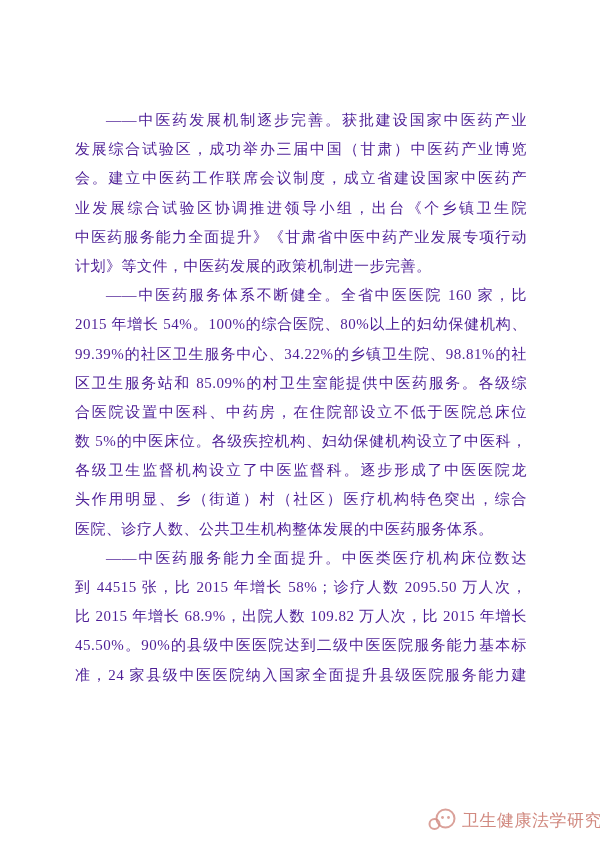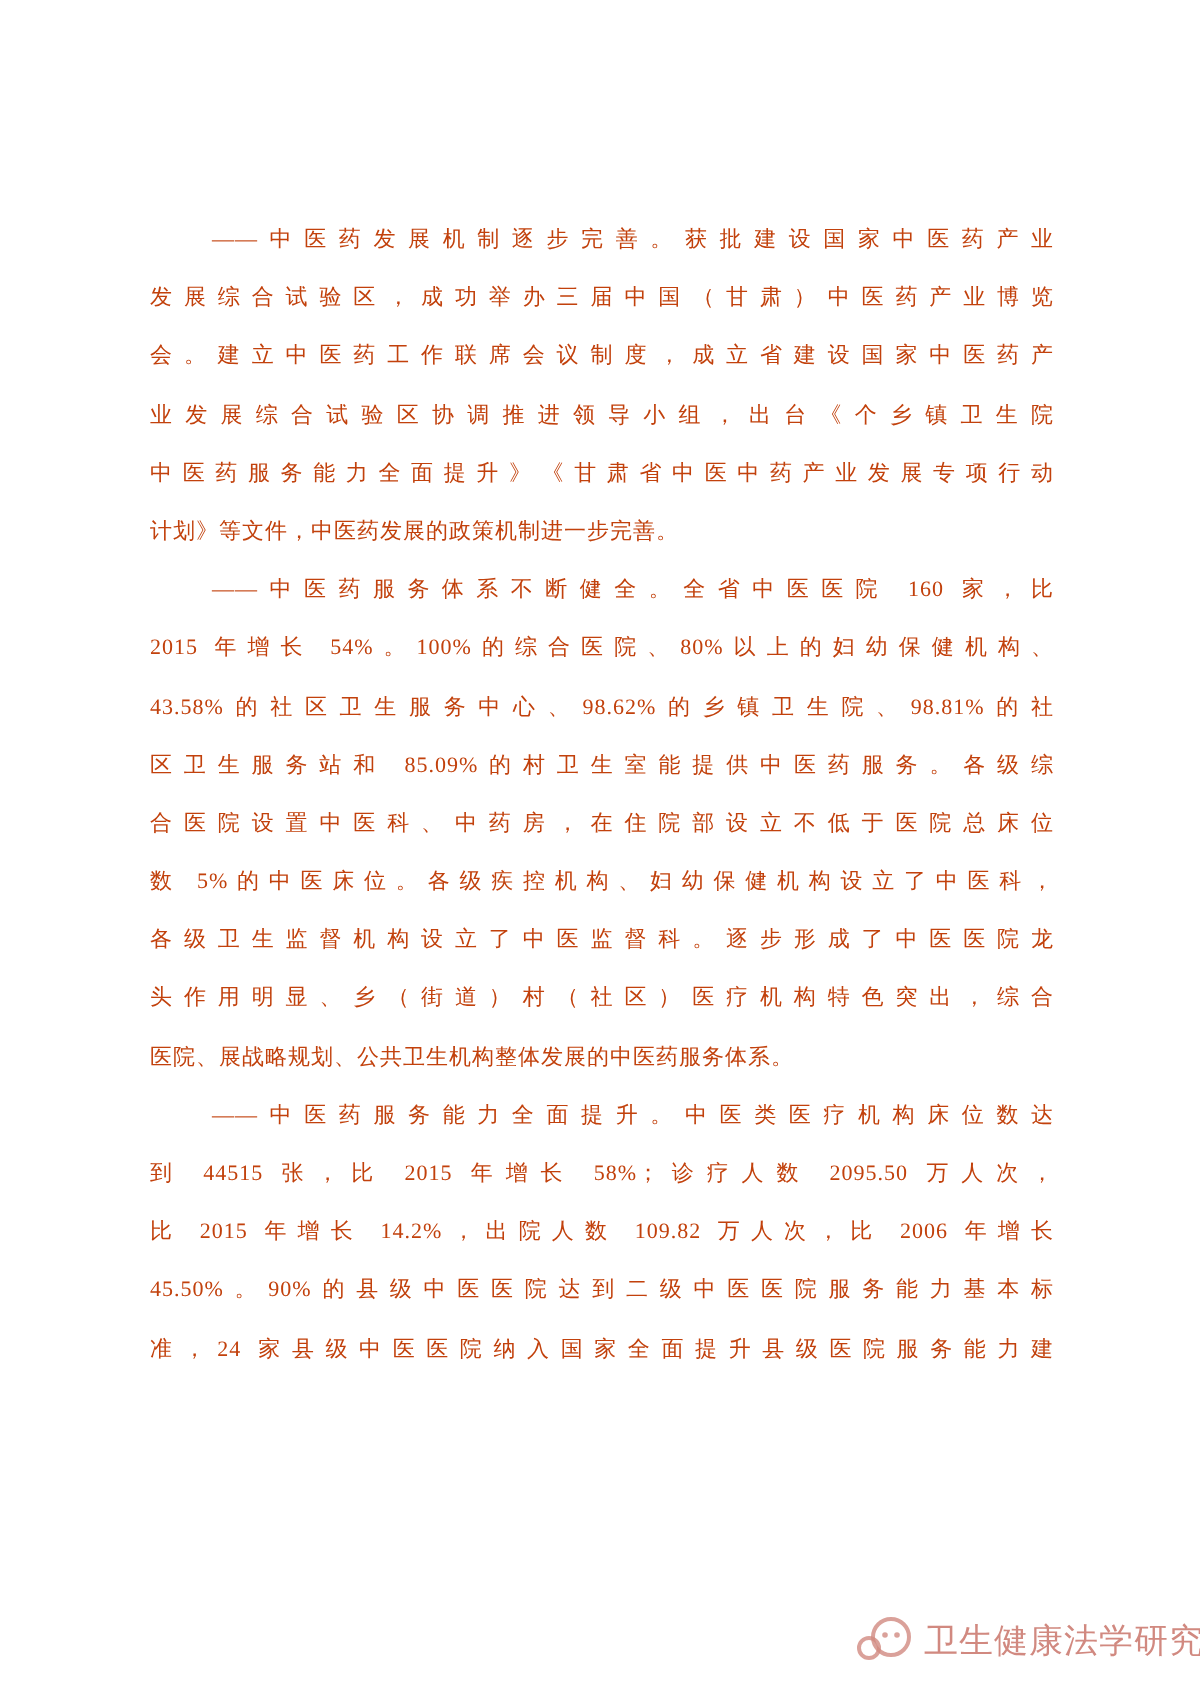--- a/index.html
+++ b/index.html
@@ -21,22 +21,22 @@
     top: 106px;
     width: 452px;
   }
   .para {
     margin: 0;
     padding: 0;
   }
   .line {
     height: 29.2px;
     line-height: 29.2px;
-    font-size: 11px;
-    color: #c2410c;
+    font-size: 15px;
+    color: #4c1d95;
     letter-spacing: 0.5px;
     text-align: justify;
     overflow: hidden;
     white-space: nowrap;
   }
   .line.stretch {
     text-align-last: justify;
     white-space: normal;
   }
   .line.indent {
@@ -74,32 +74,32 @@
         <div class="line stretch indent">——中医药发展机制逐步完善。获批建设国家中医药产业</div>
         <div class="line stretch">发展综合试验区，成功举办三届中国（甘肃）中医药产业博览</div>
         <div class="line stretch">会。建立中医药工作联席会议制度，成立省建设国家中医药产</div>
         <div class="line stretch">业发展综合试验区协调推进领导小组，出台《个乡镇卫生院</div>
         <div class="line stretch">中医药服务能力全面提升》《甘肃省中医中药产业发展专项行动</div>
         <div class="line">计划》等文件，中医药发展的政策机制进一步完善。</div>
       </div>
       <div class="para">
         <div class="line stretch indent">——中医药服务体系不断健全。全省中医医院 160 家，比</div>
         <div class="line stretch">2015 年增长 54%。100%的综合医院、80%以上的妇幼保健机构、</div>
-        <div class="line stretch">43.58%的社区卫生服务中心、98.62%的乡镇卫生院、98.81%的社</div>
+        <div class="line stretch">99.39%的社区卫生服务中心、34.22%的乡镇卫生院、98.81%的社</div>
         <div class="line stretch">区卫生服务站和 85.09%的村卫生室能提供中医药服务。各级综</div>
         <div class="line stretch">合医院设置中医科、中药房，在住院部设立不低于医院总床位</div>
         <div class="line stretch">数 5%的中医床位。各级疾控机构、妇幼保健机构设立了中医科，</div>
         <div class="line stretch">各级卫生监督机构设立了中医监督科。逐步形成了中医医院龙</div>
         <div class="line stretch">头作用明显、乡（街道）村（社区）医疗机构特色突出，综合</div>
-        <div class="line">医院、展战略规划、公共卫生机构整体发展的中医药服务体系。</div>
+        <div class="line">医院、诊疗人数、公共卫生机构整体发展的中医药服务体系。</div>
       </div>
       <div class="para">
         <div class="line stretch indent">——中医药服务能力全面提升。中医类医疗机构床位数达</div>
         <div class="line stretch">到 44515 张，比 2015 年增长 58%；诊疗人数 2095.50 万人次，</div>
-        <div class="line stretch">比 2015 年增长 14.2%，出院人数 109.82 万人次，比 2006 年增长</div>
+        <div class="line stretch">比 2015 年增长 68.9%，出院人数 109.82 万人次，比 2015 年增长</div>
         <div class="line stretch">45.50%。90%的县级中医医院达到二级中医医院服务能力基本标</div>
         <div class="line stretch">准，24 家县级中医医院纳入国家全面提升县级医院服务能力建</div>
       </div>
     </div>
 
   <div class="watermark" style="color: rgb(201, 117, 106);">
     <span class="watermark-icon">
       <svg viewBox="0 0 30 30" width="30" height="30">
         <circle cx="18.5" cy="13.5" r="9" fill="none" stroke="currentColor" stroke-width="2" opacity="0.8"></circle>
         <circle cx="7.5" cy="19" r="5" fill="none" stroke="currentColor" stroke-width="2" opacity="0.8"></circle>

